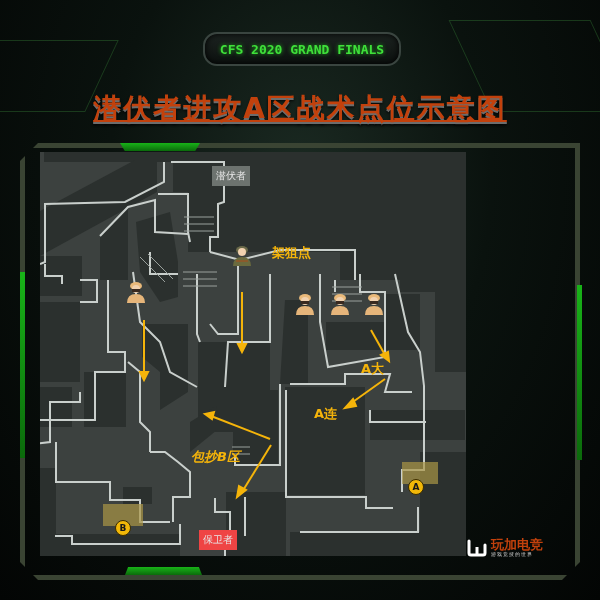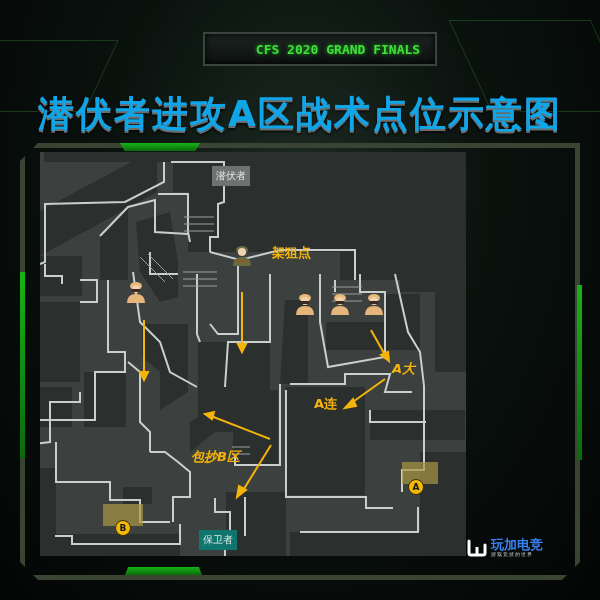--- a/index.html
+++ b/index.html
@@ -1,42 +1,42 @@
 <!DOCTYPE html>
 <html><head>
 <meta charset="utf-8">
 <style>
   html,body{margin:0;padding:0;}
   body{width:600px;height:600px;overflow:hidden;background:#050807;font-family:"DejaVu Sans",sans-serif;position:relative;}
   .bg{position:absolute;inset:0;background:
       radial-gradient(ellipse at 50% 30%, #1b2a22 0%, #0a120e 45%, #030504 100%);}
   .hexline{position:absolute;border:1px solid rgba(60,140,60,.35);}
-  .banner{position:absolute;left:203px;top:32px;width:194px;height:30px;border-radius:0;
+  .banner{position:absolute;left:203px;top:32px;width:194px;height:30px;border-radius:14px;
       background:linear-gradient(#1c2320,#0c110f);border:2px solid #3a4540;box-shadow:0 0 6px #000 inset;
-      display:flex;align-items:center;justify-content:center;padding-left:36px;}
+      display:flex;align-items:center;justify-content:center;}
   .banner span{color:#3fe03a;font-family:"DejaVu Sans Mono",monospace;font-weight:bold;font-size:13px;letter-spacing:0px;
       text-shadow:0 0 4px #1fa81c;}
-  .title{position:absolute;left:0;right:0;top:90px;text-align:center;font-weight:bold;font-size:36px;color:#0ea5e9;
-      letter-spacing:2px;text-shadow:0 2px 0 #6c6c6c,0 3px 3px #000;}
+  .title{position:absolute;left:0;right:0;top:90px;text-align:center;font-weight:bold;font-size:28px;color:#c2410c;
+      letter-spacing:2px;text-shadow:0 2px 0 #6c6c6c,0 3px 3px #000;text-decoration:underline;}
   .frame{position:absolute;left:20px;top:143px;width:560px;height:437px;}
   .frame .outer{position:absolute;inset:0;border:5px solid #3a4433;border-radius:0;
       clip-path:polygon(18px 0,100% 0,100% calc(100% - 18px),calc(100% - 18px) 100%,18px 100%,0 calc(100% - 18px),0 18px);}
   .greenbar{position:absolute;background:linear-gradient(#18b318,#0b6a0b);}
   .map{position:absolute;left:40px;top:152px;width:426px;height:404px;background:#3c413f;overflow:hidden;}
   .map svg{position:absolute;left:0;top:0;}
   .lbl{position:absolute;color:#f5b40a;font-size:13px;font-weight:bold;}
   .tag{position:absolute;background:#6d736f;color:#e6e6e6;font-size:10px;padding:3px 4px;}
-  .tag.blue{background:#0f766e;}
+  .tag.blue{background:#ef4444;}
   .site{position:absolute;width:14px;height:14px;border-radius:50%;background:#f2b808;border:1px solid #3a2c00;
       color:#1a1a1a;font-size:9px;font-weight:bold;display:flex;align-items:center;justify-content:center;}
   .plant{position:absolute;background:rgba(170,150,70,.7);}
   .soldier{position:absolute;width:22px;height:24px;}
   .logo{position:absolute;left:467px;top:538px;display:flex;align-items:center;gap:4px;}
   .logo .w{width:20px;height:18px;}
-  .logo .name{color:#3b82f6;font-size:13px;font-weight:bold;line-height:13px;}
+  .logo .name{color:#c2410c;font-size:13px;font-weight:bold;line-height:13px;}
   .logo .sub{color:#cfcfcf;font-size:5px;line-height:7px;letter-spacing:1px;}
 </style>
 </head>
 <body>
 
 <div class="bg"></div>
 <div class="hexline" style="left:-20px;top:40px;width:120px;height:70px;transform:skewX(-25deg);"></div>
 <div class="hexline" style="left:470px;top:20px;width:140px;height:90px;transform:skewX(25deg);"></div>
 
 <div class="banner">
@@ -141,22 +141,22 @@
         <polygon points="174,260 172,267 165,262"></polygon>
       <line x1="231" y1="293" x2="202" y2="340"></line>
         <polygon points="199,334 206,338 197,345"></polygon>
     </g>
   </svg>
 
   <div class="tag" style="left:172px;top:14px;">潜伏者</div>
   <div class="tag blue" style="left:159px;top:378px;">保卫者</div>
 
   <div class="lbl" style="left:232px;top:92px;">架狙点</div>
-  <div class="lbl" style="left:352px;top:208px;font-style:italic;">A大</div>
-  <div class="lbl" style="left:274px;top:243px;">A连</div>
+  <div class="lbl" style="left:321px;top:208px;">A大</div>
+  <div class="lbl" style="left:274px;top:253px;">A连</div>
   <div class="lbl" style="left:151px;top:296px;font-style:italic;">包抄B区</div>
 
   <div class="plant" style="left:362px;top:310px;width:36px;height:22px;"></div>
   <div class="site" style="left:368px;top:327px;">A</div>
   <div class="plant" style="left:63px;top:352px;width:40px;height:22px;"></div>
   <div class="site" style="left:75px;top:368px;">B</div>
 
   <svg class="soldier" style="left:191px;top:90px;" viewBox="0 0 22 24">
     <ellipse cx="11" cy="8" rx="6" ry="4" fill="#6b6a4a"></ellipse>
       <circle cx="11" cy="10" r="4" fill="#f2d2b0"></circle>

